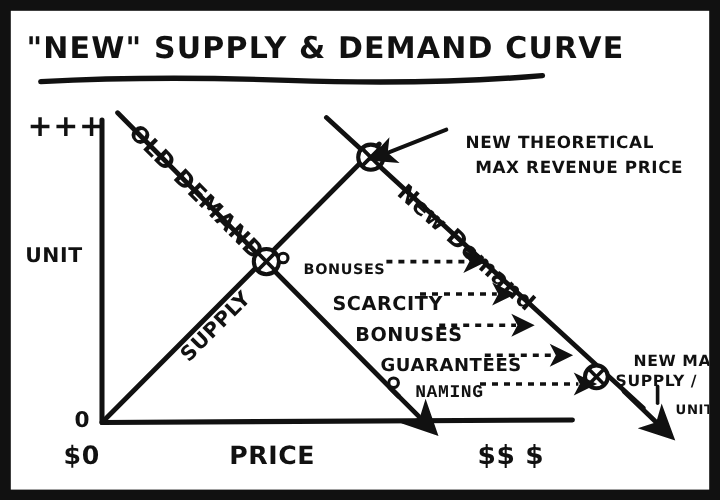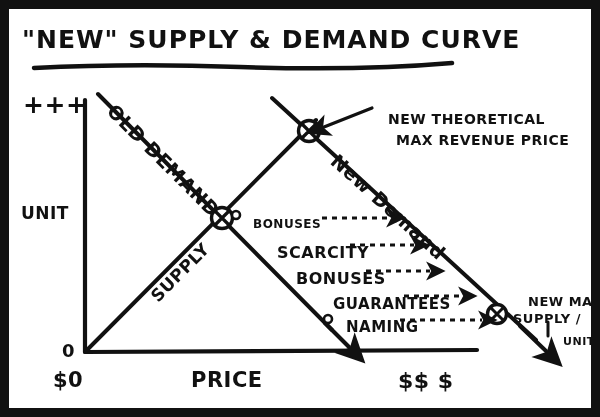--- a/index.html
+++ b/index.html
@@ -164,18 +164,18 @@
       <div class="txt" style="left:379px; top:103px; font-size:14px;">NEW THEORETICAL</div>
       <div class="txt" style="left:387px; top:124px; font-size:14px;">MAX REVENUE PRICE</div>
 
       <div class="txt" style="left:519px; top:286px; font-size:13px;">NEW MAX</div>
       <div class="txt" style="left:504px; top:303px; font-size:13px;">SUPPLY /</div>
       <div class="txt" style="left:554px; top:327px; font-size:11px;">UNIT</div>
 
       <div class="txt" style="left:244px; top:209px; font-size:12px;">BONUSES</div>
       <div class="txt" style="left:268px; top:236px; font-size:16px;">SCARCITY</div>
       <div class="txt" style="left:287px; top:262px; font-size:16px;">BONUSES</div>
-      <div class="txt" style="left:324px; top:288px; font-size:15px;">GUARANTEES</div>
-      <div class="txt" style="left:337px; top:311px; font-size:15px;">NAMING</div>
+      <div class="txt" style="left:308px; top:288px; font-size:15px;">GUARANTEES</div>
+      <div class="txt" style="left:337px; top:311px; font-size:15px;font-family:Liberation Mono, monospace;">NAMING</div>
 
     </div>
   </div>
 </div>
 
 </body></html>

